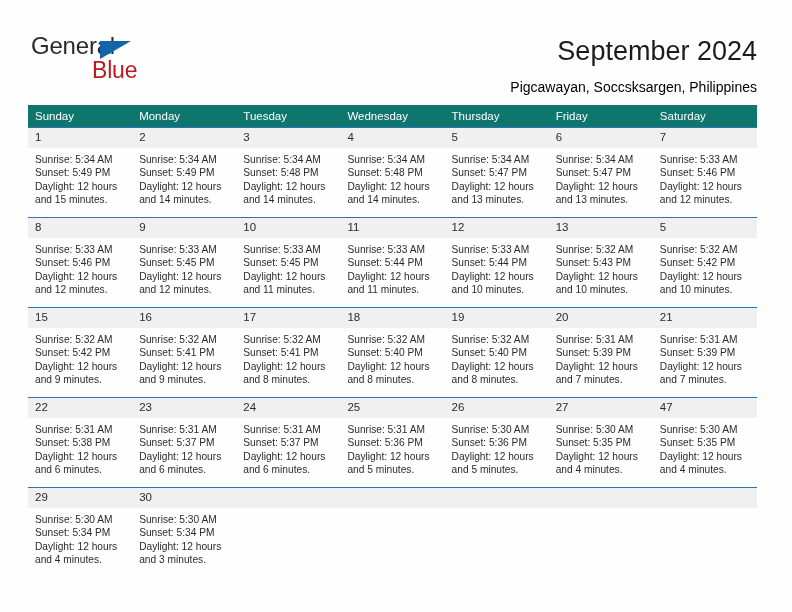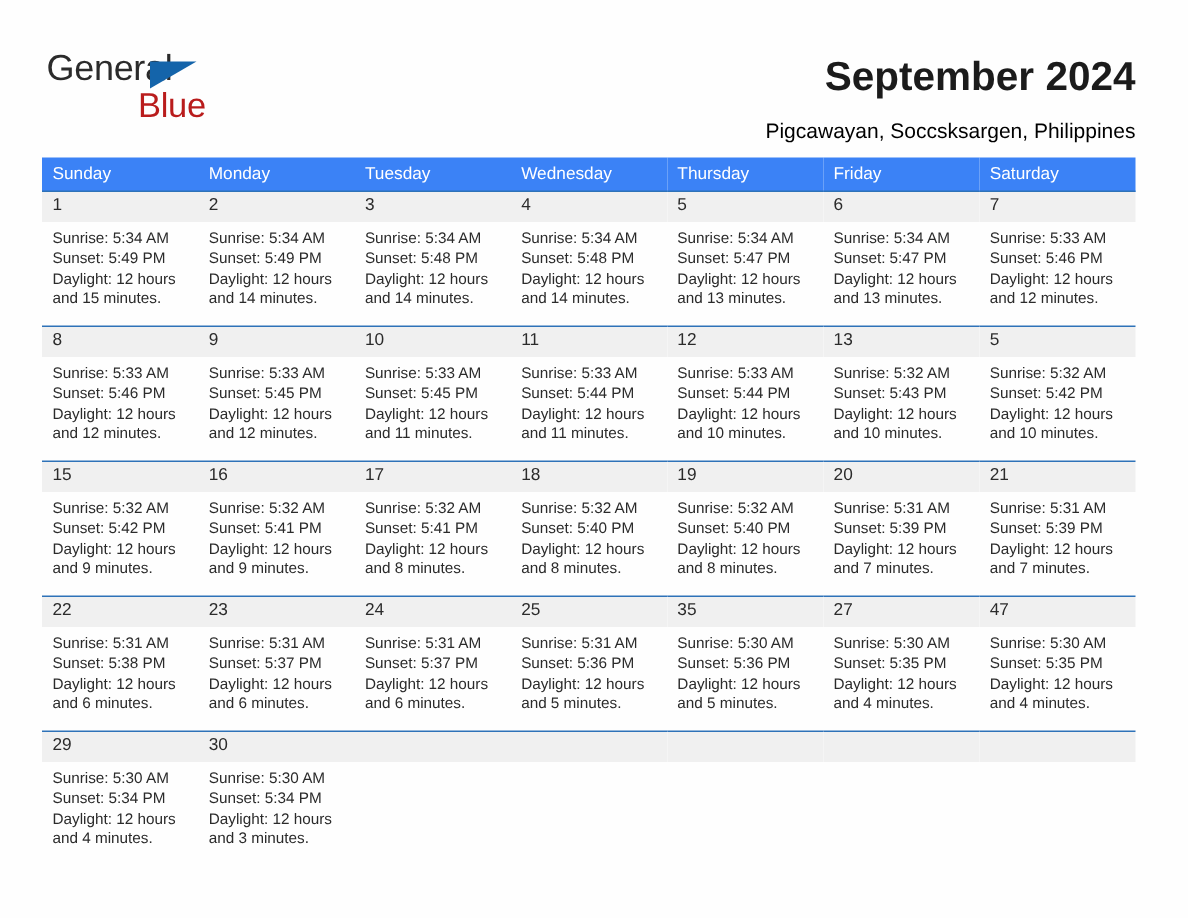--- a/index.html
+++ b/index.html
@@ -62,21 +62,21 @@
     letter-spacing: -0.2px;
     color: #b91c1c;
     font-family: "Liberation Sans", sans-serif;
   }
   .title {
     position: absolute;
     right: 35px;
     top: 36px;
     font-size: 27px;
     color: #1b1b1b;
-    font-weight: bold;
+    font-weight: normal;
     text-align: center;
     white-space: nowrap;
   }
   .subtitle {
     position: absolute;
     right: 35px;
     top: 79px;
     font-size: 14px;
     color: #000000;
     text-align: right;
@@ -86,21 +86,21 @@
   
   .calendar {
     position: absolute;
     left: 28px;
     top: 105px;
     width: 729px;
     border-collapse: collapse;
     table-layout: fixed;
   }
   .calendar th {
-    background: #3b82f6;
+    background: #0f766e;
     color: #ffffff;
     font-size: 11.5px;
     font-weight: normal;
     text-align: left;
     padding: 5px 0 5px 7px;
     height: 11px;
     border: none;
   }
   .calendar td {
     vertical-align: top;
@@ -392,21 +392,21 @@
         <td>
           <div class="daynum">25</div>
           <div class="info">
             <div>Sunrise: 5:31 AM</div>
             <div>Sunset: 5:36 PM</div>
             <div>Daylight: 12 hours</div>
             <div>and 5 minutes.</div>
           </div>
         </td>
         <td>
-          <div class="daynum">35</div>
+          <div class="daynum">26</div>
           <div class="info">
             <div>Sunrise: 5:30 AM</div>
             <div>Sunset: 5:36 PM</div>
             <div>Daylight: 12 hours</div>
             <div>and 5 minutes.</div>
           </div>
         </td>
         <td>
           <div class="daynum">27</div>
           <div class="info">

